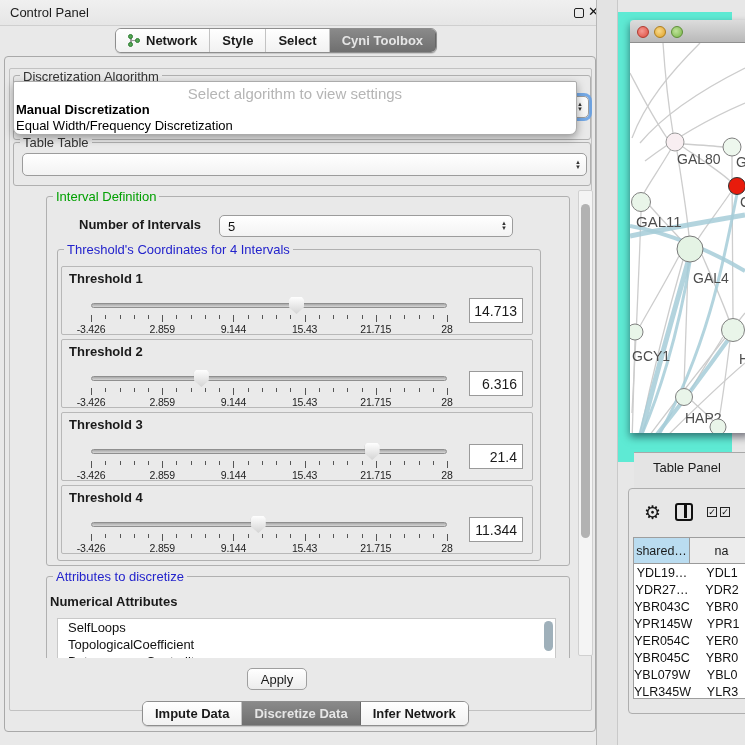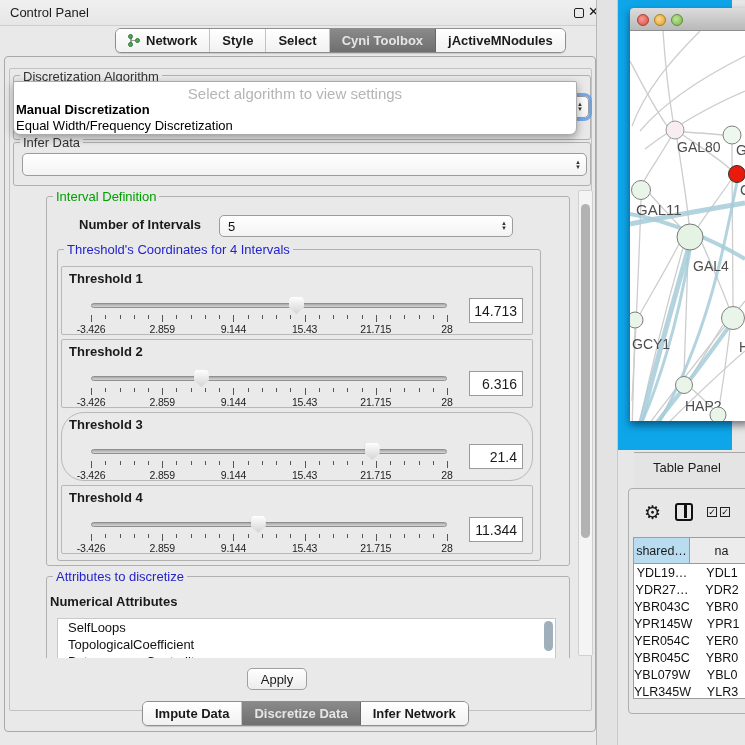--- a/index.html
+++ b/index.html
@@ -63,21 +63,21 @@
 
   
   #attr-list { position:absolute; left:44px; top:430px; width:499px; height:90px; background:#fff; border:1px solid #c8c8c8; }
   .attr-item { font-size:13px; padding:1px 0 1px 10px; color:#111; }
   #attr-scroll { position:absolute; left:486px; top:2px; width:9px; height:30px; background:#9fb0ba; border-radius:5px; }
 
   #apply-btn { left:247px; top:668px; width:60px; height:22px; border:1px solid #9f9f9f; border-radius:5px; background:linear-gradient(#ffffff,#ececec); font-size:13px; text-align:center; padding-top:3px; z-index:25; }
 
   
   #divider { left:596px; top:0; width:22px; height:745px; background:#e3e3e3; border-left:1px solid #b7b7b7; border-right:1px solid #c9c9c9; }
-  #net-area { left:618px; top:0; width:114px; height:450px; background:#0ea5e9; }
+  #net-area { left:618px; top:12px; width:114px; height:450px; background:#5eead4; }
   #net-window { left:630px; top:8px; width:120px; height:413px; box-shadow:0 4px 8px rgba(0,0,20,.5); }
   #net-titlebar { left:0; top:0; width:120px; height:23px; background:linear-gradient(#dcdcdc,#b9b9b9); border-bottom:1px solid #8f8f8f; border-radius:4px 0 0 0; }
   .light { position:absolute; top:6px; width:12px; height:12px; border-radius:50%; }
   #light-red    { left:7px;  background:radial-gradient(circle at 4px 4px,#f59a93,#dd4a3c); border:1px solid #b03a30; }
   #light-yellow { left:24px; background:radial-gradient(circle at 4px 4px,#f7d98b,#dfa023); border:1px solid #ad7d1e; }
   #light-green  { left:41px; background:radial-gradient(circle at 4px 4px,#bfe39a,#77b447); border:1px solid #5e8f38; }
   #net-canvas { left:0; top:23px; width:115px; height:390px; background:#fff; overflow:hidden; }
 
   #table-bar { left:634px; top:452px; width:127px; height:40px; background:#e4e4e4; border-top:1px solid #a8a8a8; border-bottom:1px solid #cdcdcd; }
   #table-bar-title { left:19px; top:7px; font-size:13px; color:#1c1c1c; }
@@ -121,23 +121,20 @@
     </div>
     <div class="seg">
         <span>Style</span>
       </div>
     <div class="seg">
         <span>Select</span>
       </div>
     <div class="seg sel">
         <span>Cyni Toolbox</span>
       </div>
-    <div class="seg">
-        <span>jActiveMNodules</span>
-      </div>
   </div>
 
   <div id="outer-panel" class="abs"></div>
   <div id="inner-panel" class="abs"></div>
 
   <div class="group" style="left:13px;top:75px;width:578px;height:65px;">
     <span class="group-title gt-dark" style="top:-7px;">Discretization Algorithm</span>
   </div>
   <div id="algo-combo" class="combo abs">
     <span class="stepper">
@@ -146,21 +143,21 @@
       </span>
   </div>
 
   <div id="algo-popup" class="abs">
     <div class="ph">Select algorithm to view settings</div>
     <div class="it b">Manual Discretization</div>
     <div class="it">Equal Width/Frequency Discretization</div>
   </div>
 
   <div class="group" style="left:13px;top:142px;width:578px;height:44px;">
-    <span class="group-title gt-dark">Infer Data</span>
+    <span class="group-title gt-dark">Table Table</span>
     <div class="combo" style="left:8px;top:10px;width:565px;height:23px;">
       <span class="stepper">
           <span>▲</span>
           <span>▼</span>
         </span>
     </div>
   </div>
 
   <div id="scrollpane" class="abs">
     <div class="group" style="left:33px;top:8px;width:524px;height:370px;">
@@ -247,21 +244,21 @@
           <span class="tick" style="left:370.8px"></span>
           <span class="tick major" style="left:385.0px"></span>
           <span class="tick-lab" style="left:29.0px">-3.426</span>
           <span class="tick-lab" style="left:100.2px">2.859</span>
           <span class="tick-lab" style="left:171.4px">9.144</span>
           <span class="tick-lab" style="left:242.6px">15.43</span>
           <span class="tick-lab" style="left:313.8px">21.715</span>
           <span class="tick-lab" style="left:385.0px">28</span>
           <div class="thr-val">6.316</div>
         </div>
-        <div class="thr-box" style="top: 224px; border-radius: 23px;">
+        <div class="thr-box" style="top: 224px;">
           <span class="thr-label">Threshold 3</span>
           <div class="thr-track"></div>
           <div class="thr-thumb" style="left:302.7px"></div>
           <span class="tick major" style="left:29.0px"></span>
           <span class="tick" style="left:43.2px"></span>
           <span class="tick" style="left:57.5px"></span>
           <span class="tick" style="left:71.7px"></span>
           <span class="tick" style="left:86.0px"></span>
           <span class="tick major" style="left:100.2px"></span>
           <span class="tick" style="left:114.4px"></span>

